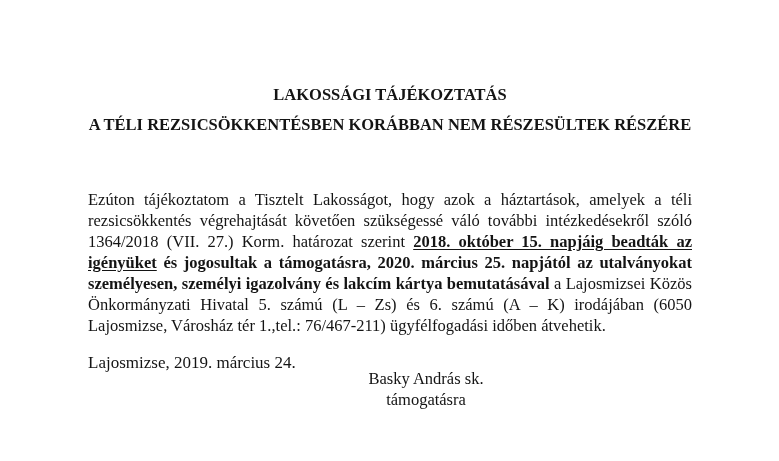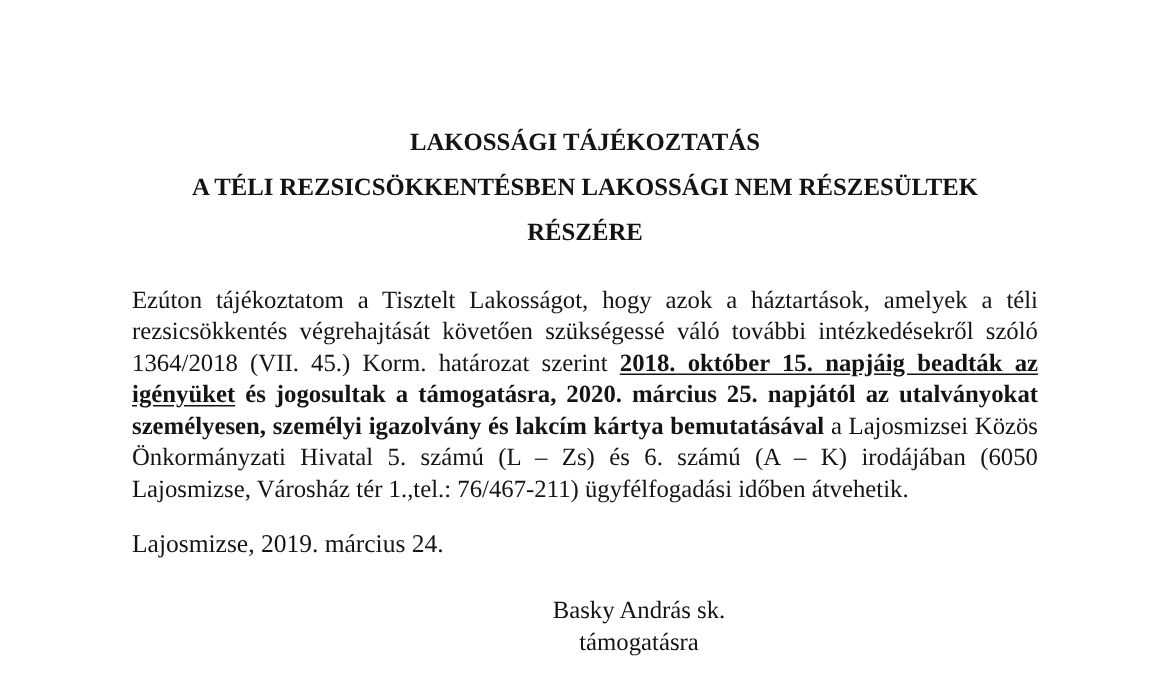--- a/index.html
+++ b/index.html
@@ -48,40 +48,40 @@
   }
   .date-line {
     position: absolute;
     top: 352px;
     left: 88px;
     font-size: 17px;
     line-height: 21px;
   }
   .signature-block {
     position: absolute;
-    top: 396px;
+    top: 368px;
     left: 326px;
     width: 200px;
     text-align: center;
     font-size: 16.5px;
     line-height: 21px;
   }
 </style>
 </head>
 <body>
 
 <div class="page">
 
   <div class="title-block">
     <div>LAKOSSÁGI TÁJÉKOZTATÁS</div>
-    <div>A TÉLI REZSICSÖKKENTÉSBEN LAKOSSÁGI NEM RÉSZESÜLTEK RÉSZÉRE</div>
+    <div>A TÉLI REZSICSÖKKENTÉSBEN KORÁBBAN NEM RÉSZESÜLTEK RÉSZÉRE</div>
   </div>
 
   <p class="body-paragraph">
-    <span>Ezúton tájékoztatom a Tisztelt Lakosságot, hogy azok a háztartások, amelyek a téli rezsicsökkentés végrehajtását követően szükségessé váló további intézkedésekről szóló 1364/2018 (VII. 45.) Korm. határozat szerint</span>
+    <span>Ezúton tájékoztatom a Tisztelt Lakosságot, hogy azok a háztartások, amelyek a téli rezsicsökkentés végrehajtását követően szükségessé váló további intézkedésekről szóló 1364/2018 (VII. 27.) Korm. határozat szerint</span>
     <span class="seg-bold-underline">2018. október 15. napjáig beadták az igényüket</span>
     <span class="seg-bold">és jogosultak a támogatásra, 2020. március 25. napjától az utalványokat személyesen, személyi igazolvány és lakcím kártya bemutatásával</span>
     <span>a Lajosmizsei Közös Önkormányzati Hivatal 5. számú (L – Zs) és 6. számú (A – K) irodájában (6050 Lajosmizse, Városház tér 1.,tel.: 76/467-211) ügyfélfogadási időben átvehetik.</span>
   </p>
 
   <div class="date-line">Lajosmizse, 2019. március 24.</div>
 
   <div class="signature-block">
     <div>Basky András sk.</div>
     <div>támogatásra</div>

